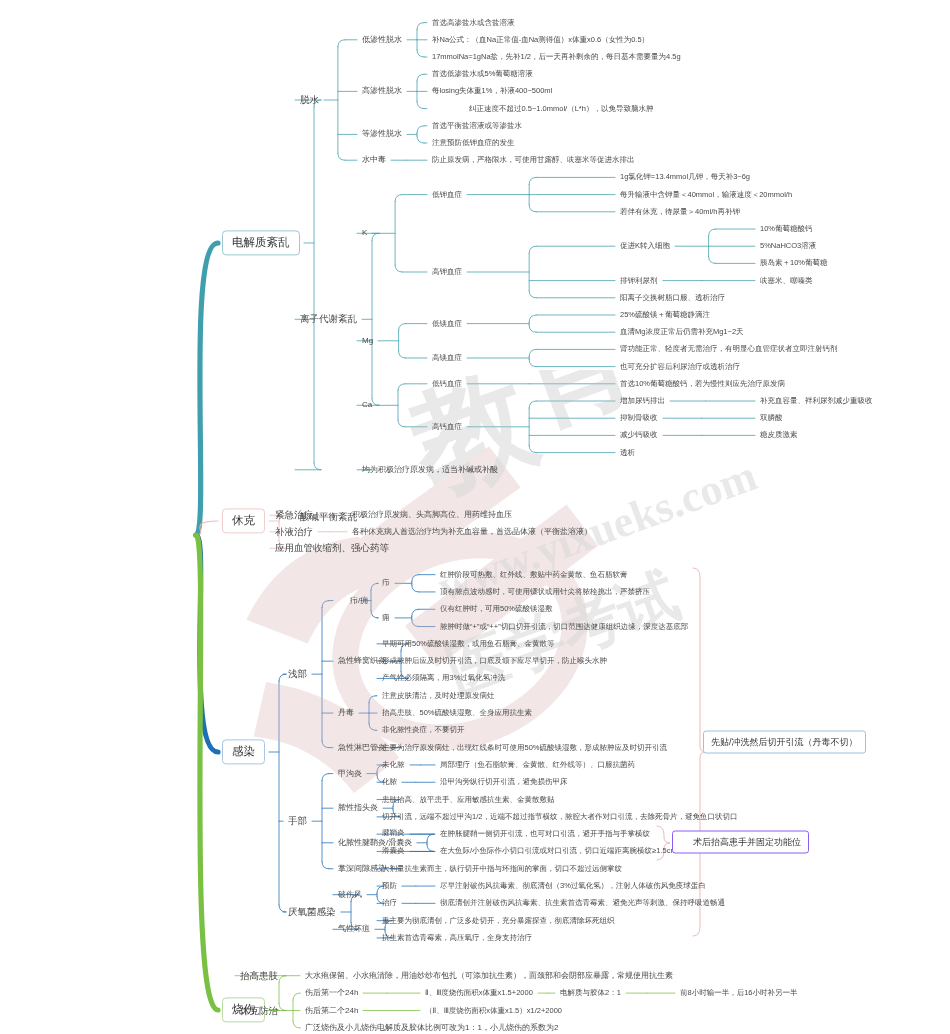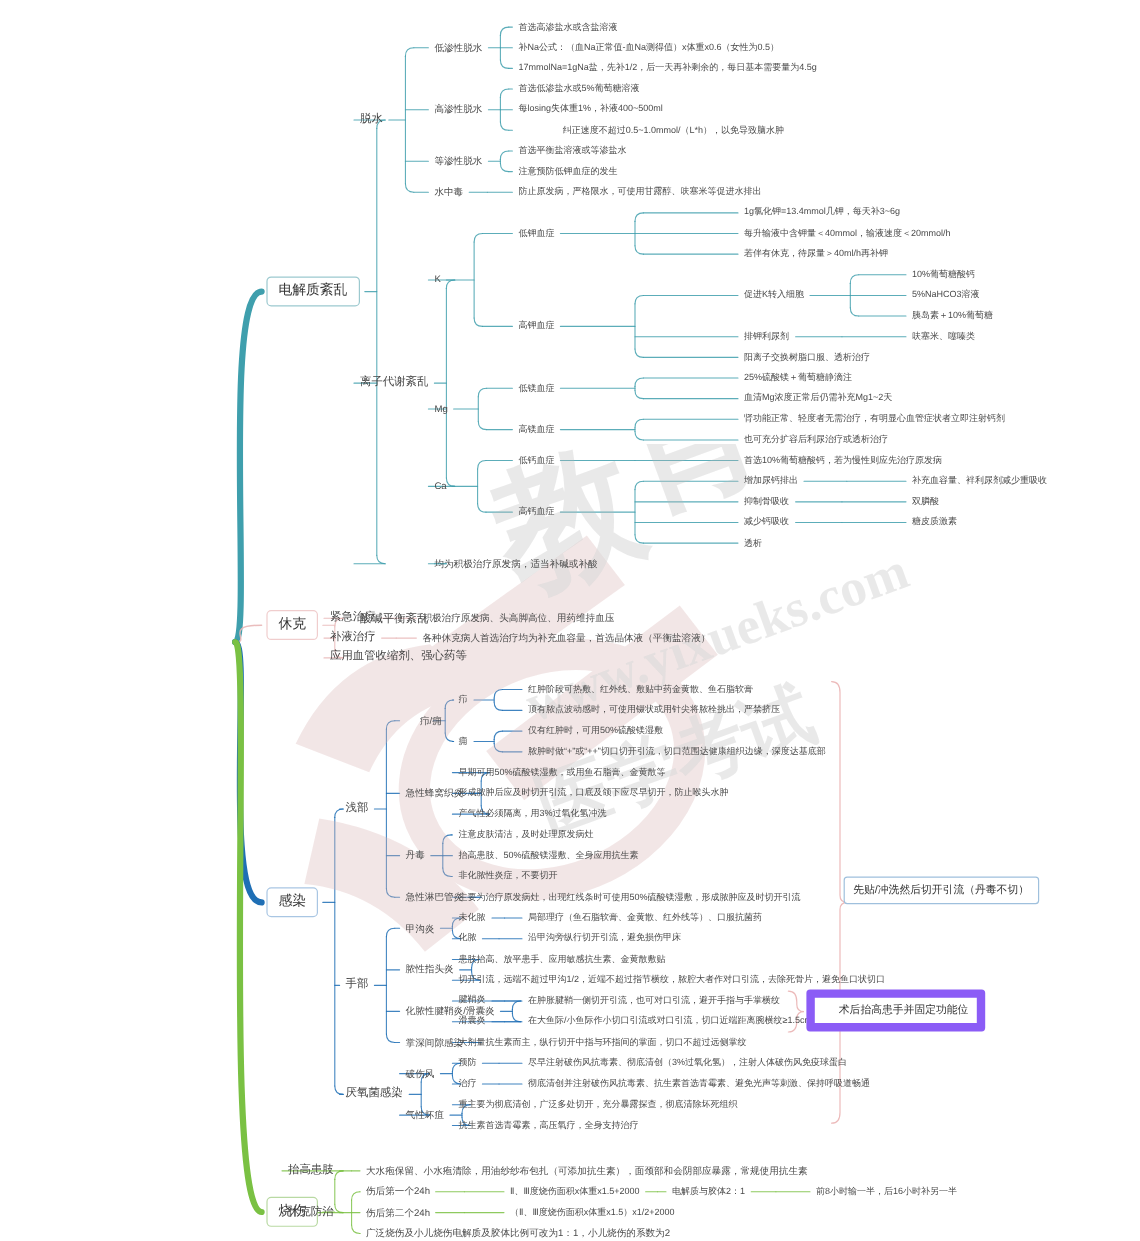--- a/index.html
+++ b/index.html
@@ -65,21 +65,21 @@
   .callout{
     position:absolute;
     font-size:9px;
     padding:4px 7px;
     border-radius:3px;
     background:#fff;
     white-space:nowrap;
     transform:translateY(-50%);
   }
   .callout.blue{border:1px solid #9fc0dd;color:#333;}
-  .callout.green{border:7px solid #8b5cf6;color:#333;padding-left:20px;}
+  .callout.green{border:1px solid #8b5cf6;color:#333;padding-left:20px;}
 </style>
 </head>
 <body>
 
 <div id="canvas">
   <svg class="links" id="links">
       <path d="M 196 535 C 210 535 185 243 218 243" fill="none" stroke="#3f9fad" stroke-width="5.2" stroke-linecap="round" opacity="1"></path>
       <path d="M 196 535 C 210 535 185 521 218 521" fill="none" stroke="#e8b6b6" stroke-width="1.2" stroke-linecap="round" opacity="0.9"></path>
       <path d="M 196 535 C 210 535 185 752 218 752" fill="none" stroke="#1f6fb5" stroke-width="5.2" stroke-linecap="round" opacity="1"></path>
       <path d="M 196 535 C 210 535 185 1010 218 1010" fill="none" stroke="#7ac143" stroke-width="5.2" stroke-linecap="round" opacity="1"></path>

